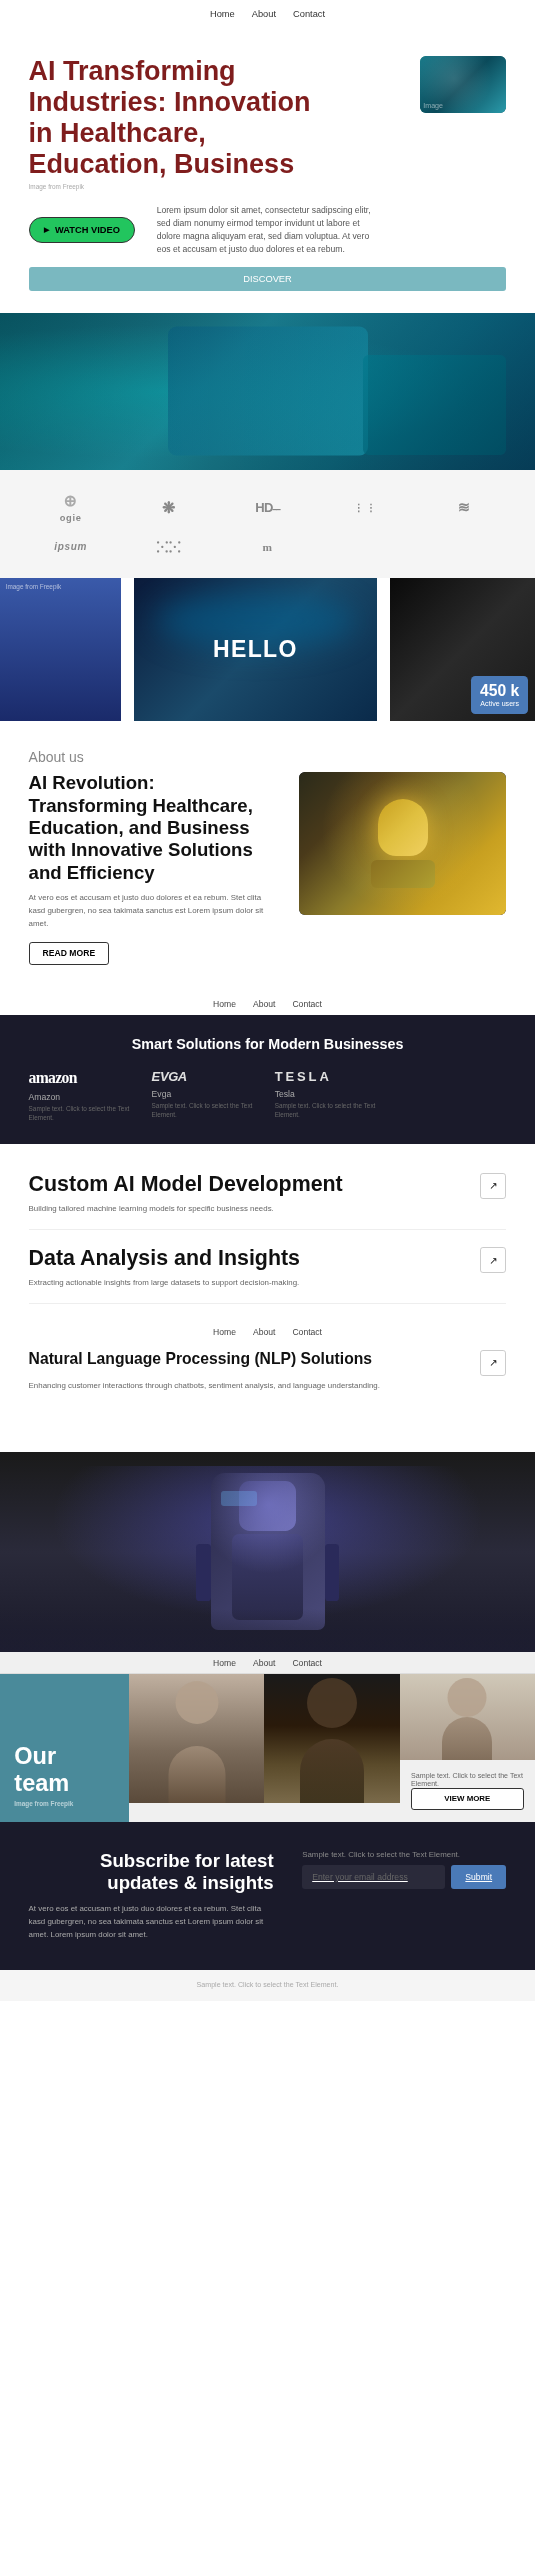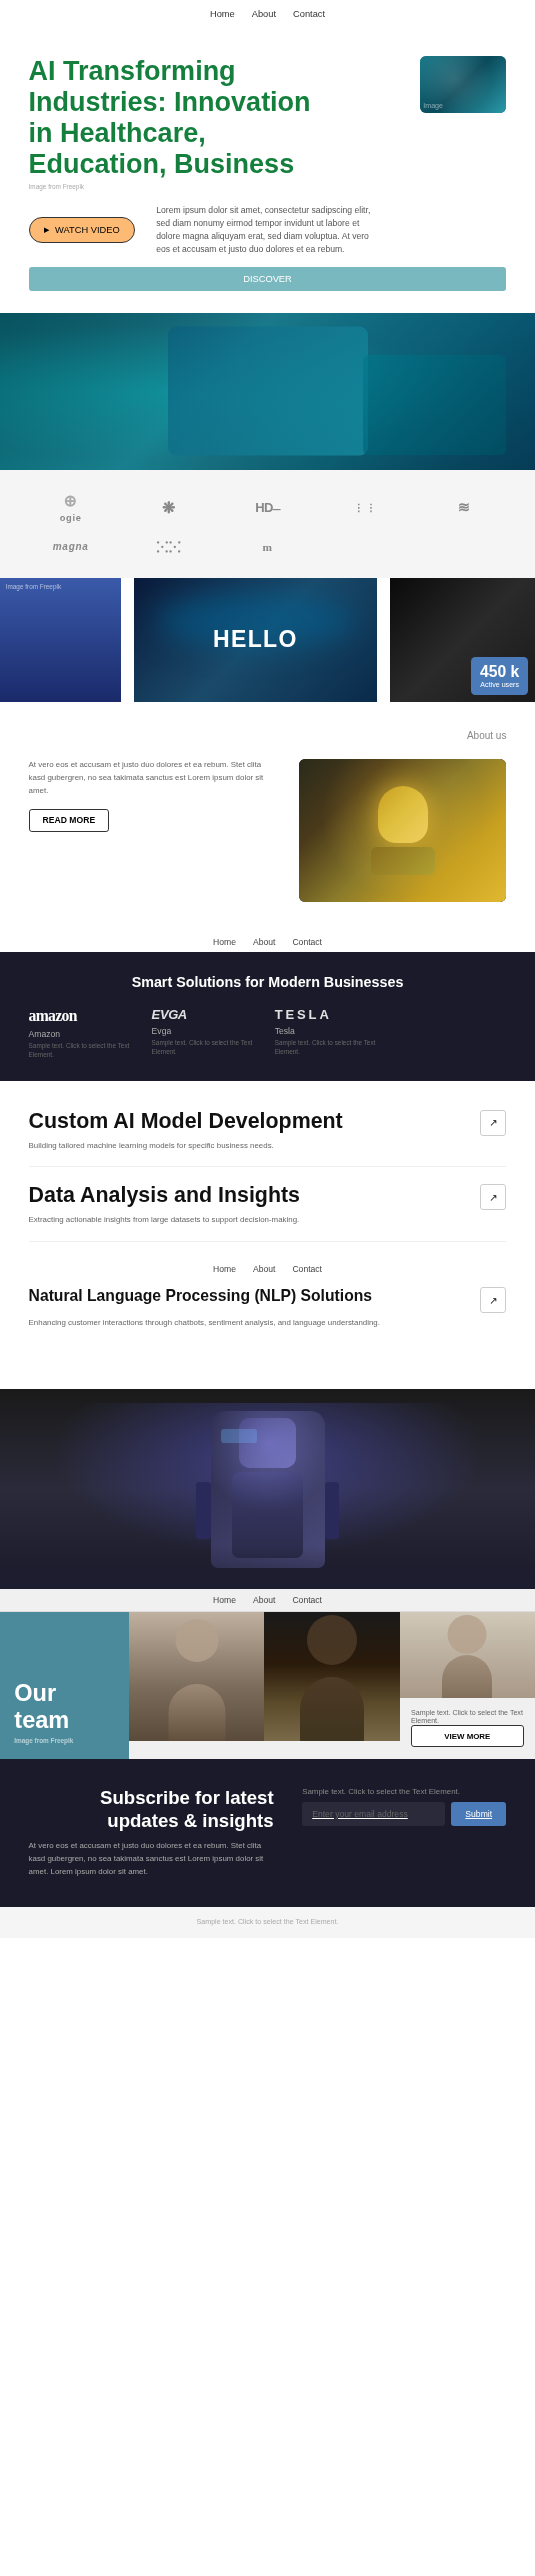--- a/index.html
+++ b/index.html
@@ -5,55 +5,55 @@
     * { margin: 0; padding: 0; box-sizing: border-box; }
     body { font-family: 'Arial', sans-serif; width: 535px; background: #fff; overflow-x: hidden; }
 
     
     nav { display: flex; justify-content: center; align-items: center; gap: 17px; padding: 8.6px 0; background: #fff; }
     nav a { font-size: 9.3px; color: #333; text-decoration: none; cursor: pointer; }
 
     
     .hero { padding: 28.6px 28.6px 21.4px; display: flex; flex-direction: column; position: relative; }
     .hero-top { display: flex; justify-content: space-between; align-items: flex-start; }
-    .hero-title { font-size: 27px; font-weight: 800; line-height: 1.15; color: #15803d; max-width: 286px; }
+    .hero-title { font-size: 27px; font-weight: 800; line-height: 1.15; color: #7f1d1d; max-width: 286px; }
     .hero-img-placeholder { width: 86px; height: 57px; background: linear-gradient(135deg, #2a8a8a 0%, #1a5a6a 100%); border-radius: 5.7px; overflow: hidden; flex-shrink: 0; position: relative; }
     .hero-img-placeholder::after { content: 'Image'; font-size: 7.1px; color: rgba(255,255,255,0.5); position: absolute; bottom: 2.9px; left: 2.9px; }
     .hero-mid { display: flex; align-items: center; gap: 21.4px; margin-top: 14.3px; }
-    .watch-btn { border: 1.4px solid #333; border-radius: 18px; padding: 7.1px 14.3px; font-size: 9.3px; font-weight: 400; cursor: pointer; background: #fdba74; white-space: nowrap; display: flex; align-items: center; gap: 5.7px; }
+    .watch-btn { border: 1.4px solid #333; border-radius: 18px; padding: 7.1px 14.3px; font-size: 9.3px; font-weight: 700; cursor: pointer; background: #22c55e; white-space: nowrap; display: flex; align-items: center; gap: 5.7px; }
     .watch-btn::before { content: '▶'; font-size: 7.1px; }
     .hero-desc { font-size: 8.6px; color: #555; line-height: 1.5; max-width: 214px; }
     .discover-btn { display: inline-block; background: #7ab8c0; color: #fff; border: none; border-radius: 2.9px; padding: 7.1px 17px; font-size: 9.3px; cursor: pointer; margin-top: 11.4px; }
 
     
     .vr-section { width: 100%; height: 157px; background: linear-gradient(135deg, #0a3a4a 0%, #1a7a8a 40%, #0d5a6a 70%, #082a3a 100%); position: relative; overflow: hidden; }
     .vr-section::before { content: ''; position: absolute; inset: 0; background: radial-gradient(ellipse at 30% 50%, rgba(0,200,200,0.3) 0%, transparent 60%); }
     .vr-overlay { position: absolute; top: 50%; left: 50%; transform: translate(-50%, -50%); width: 200px; height: 129px; background: linear-gradient(120deg, #0a5a7a, #1a9aaa); border-radius: 8.6px; opacity: 0.7; }
 
     
     .logos-section { background: #f5f5f5; padding: 21.4px 28.6px; }
     .logos-grid { display: grid; grid-template-columns: repeat(5, 1fr); gap: 14.3px; align-items: center; justify-items: center; }
     .logo-item { font-size: 11.4px; font-weight: 700; color: #888; letter-spacing: 0.7px; display: flex; flex-direction: column; align-items: center; gap: 2.9px; }
     .logo-icon { font-size: 15.7px; color: #aaa; }
 
     
-    .image-grid-section { display: grid; grid-template-columns: 1fr 2fr 1.2fr; gap: 13px; height: 124px; }
+    .image-grid-section { display: grid; grid-template-columns: 1fr 2fr 1.2fr; gap: 13px; height: 143px; }
     .img-block { position: relative; overflow: hidden; }
     .img-block-a { background: linear-gradient(135deg, #1a2a5a, #3a5aaa); }
     .img-block-b { background: linear-gradient(135deg, #0a1a2a, #1a3a5a); display: flex; align-items: center; justify-content: center; }
     .img-block-c { background: linear-gradient(135deg, #1a1a1a, #3a3a3a); }
     .hello-text { color: #fff; font-size: 23px; font-weight: 700; letter-spacing: 1.4px; }
     .stat-overlay { position: absolute; bottom: 7.1px; right: 7.1px; background: #4a7ab8; color: #fff; padding: 5.7px 8.6px; border-radius: 4.3px; text-align: center; }
     .stat-number { font-size: 15.7px; font-weight: 800; display: block; }
     .stat-label { font-size: 7.1px; display: block; }
     .image-source { position: absolute; top: 5.7px; left: 5.7px; font-size: 6.4px; color: rgba(255,255,255,0.6); }
 
     
     .about-section { padding: 28.6px 28.6px; display: flex; flex-direction: column; background: #fff; }
-    .about-tag { font-size: 10px; color: #888; margin-bottom: 18px; text-align: right; }
+    .about-tag { font-size: 14px; color: #888; margin-bottom: 7px; }
     .about-content { display: flex; gap: 21.4px; align-items: flex-start; }
     .about-left { flex: 1.2; }
     .about-title { font-size: 18.6px; font-weight: 800; line-height: 1.2; color: #111; margin-bottom: 8.6px; }
     .about-desc { font-size: 7.9px; color: #666; line-height: 1.6; margin-bottom: 11.4px; }
     .read-more-btn { border: 1.4px solid #333; padding: 5.7px 13px; border-radius: 2.9px; font-size: 8.6px; font-weight: 600; cursor: pointer; background: #fff; }
     .about-right { flex: 1; height: 143px; background: linear-gradient(135deg, #1a1a2a, #2a3a5a, #4a3a1a); border-radius: 5.7px; overflow: hidden; display: flex; align-items: center; justify-content: center; position: relative; }
 
     
     .smart-section { background: #1a1a2a; padding: 21.4px 28.6px; }
     .smart-title { color: #fff; font-size: 14.3px; font-weight: 700; text-align: center; margin-bottom: 17px; }
@@ -153,21 +153,21 @@
     <div class="logo-item">
       <span style="font-size:13px;font-weight:900;letter-spacing:-0.7px;">HD<span style="font-size:7.1px;font-weight:400;">━━</span></span>
     </div>
     <div class="logo-item">
       <span style="font-size:10px;letter-spacing:2.1px;">⋮⋮</span>
     </div>
     <div class="logo-item">
       <span style="font-size:14.3px;">≋</span>
     </div>
     <div class="logo-item">
-      <span style="font-size:10px;font-weight:700;font-style:italic;">magna</span>
+      <span style="font-size:10px;font-weight:700;font-style:italic;">ipsum</span>
     </div>
     <div class="logo-item">
       <span style="font-size:14.3px;">⁙⁙</span>
     </div>
     <div class="logo-item">
       <span style="font-size:11.4px;font-weight:700;font-family:serif;">m</span>
     </div>
   </div>
 </section>
 
@@ -187,20 +187,21 @@
       <span class="stat-number">450 k</span>
       <span class="stat-label">Active users</span>
     </div>
   </div>
 </section>
 
 <section class="about-section">
   <div class="about-tag">About us</div>
   <div class="about-content">
     <div class="about-left">
+      <h2 class="about-title">AI Revolution: Transforming Healthcare, Education, and Business with Innovative Solutions and Efficiency</h2>
       <p class="about-desc">At vero eos et accusam et justo duo dolores et ea rebum. Stet clita kasd gubergren, no sea takimata sanctus est Lorem ipsum dolor sit amet.</p>
       <button class="read-more-btn">READ MORE</button>
     </div>
     <div class="about-right">
       <div style="position:absolute;inset:0;background:linear-gradient(135deg,#2a2a1a,#4a3a1a,#8a7a2a,#c8a020,#e0b830);border-radius:5.7px;"></div>
       <div style="position:absolute;inset:0;background:radial-gradient(circle at 50% 40%,rgba(255,200,50,0.3),transparent 60%);border-radius:5.7px;"></div>
       <div style="position:relative;z-index:2;">
         <div style="width:50px;height:57px;background:linear-gradient(135deg,#c8a020,#e0c040,#f0d060);border-radius:25px 25px 18px 18px;margin:0 auto;box-shadow:0 0 21.4px rgba(255,200,50,0.5);"></div>
         <div style="width:64px;height:28.6px;background:linear-gradient(135deg,#8a7020,#b0a030);border-radius:5.7px;margin:3.6px auto 0;"></div>
       </div>

